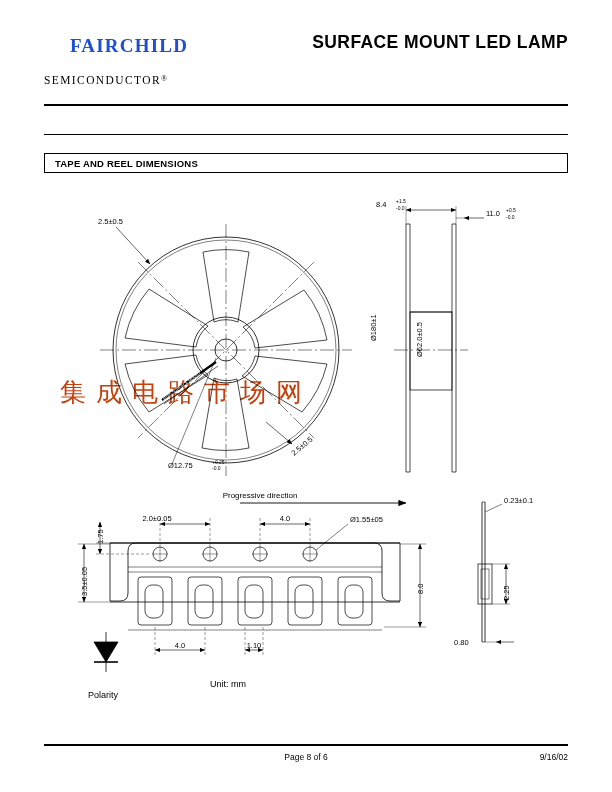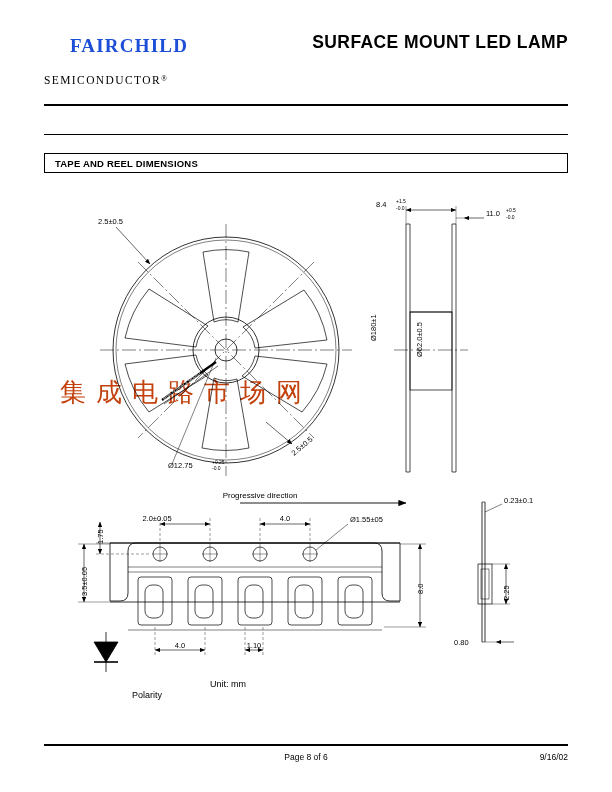--- a/index.html
+++ b/index.html
@@ -152,21 +152,20 @@
   .notes {
     position: absolute;
     left: 210px; top: 676px;
     font-size: 9px;
     line-height: 16px;
   }
   .polarity-label {
     position: absolute;
     left: 88px; top: 690px;
     font-size: 9px;
-    margin-left: 44px;
   }
 
   
   .footer {
     position: absolute;
     left: 44px; top: 752px;
     width: 524px;
     font-size: 8.5px;
   }
   .footer .center {

